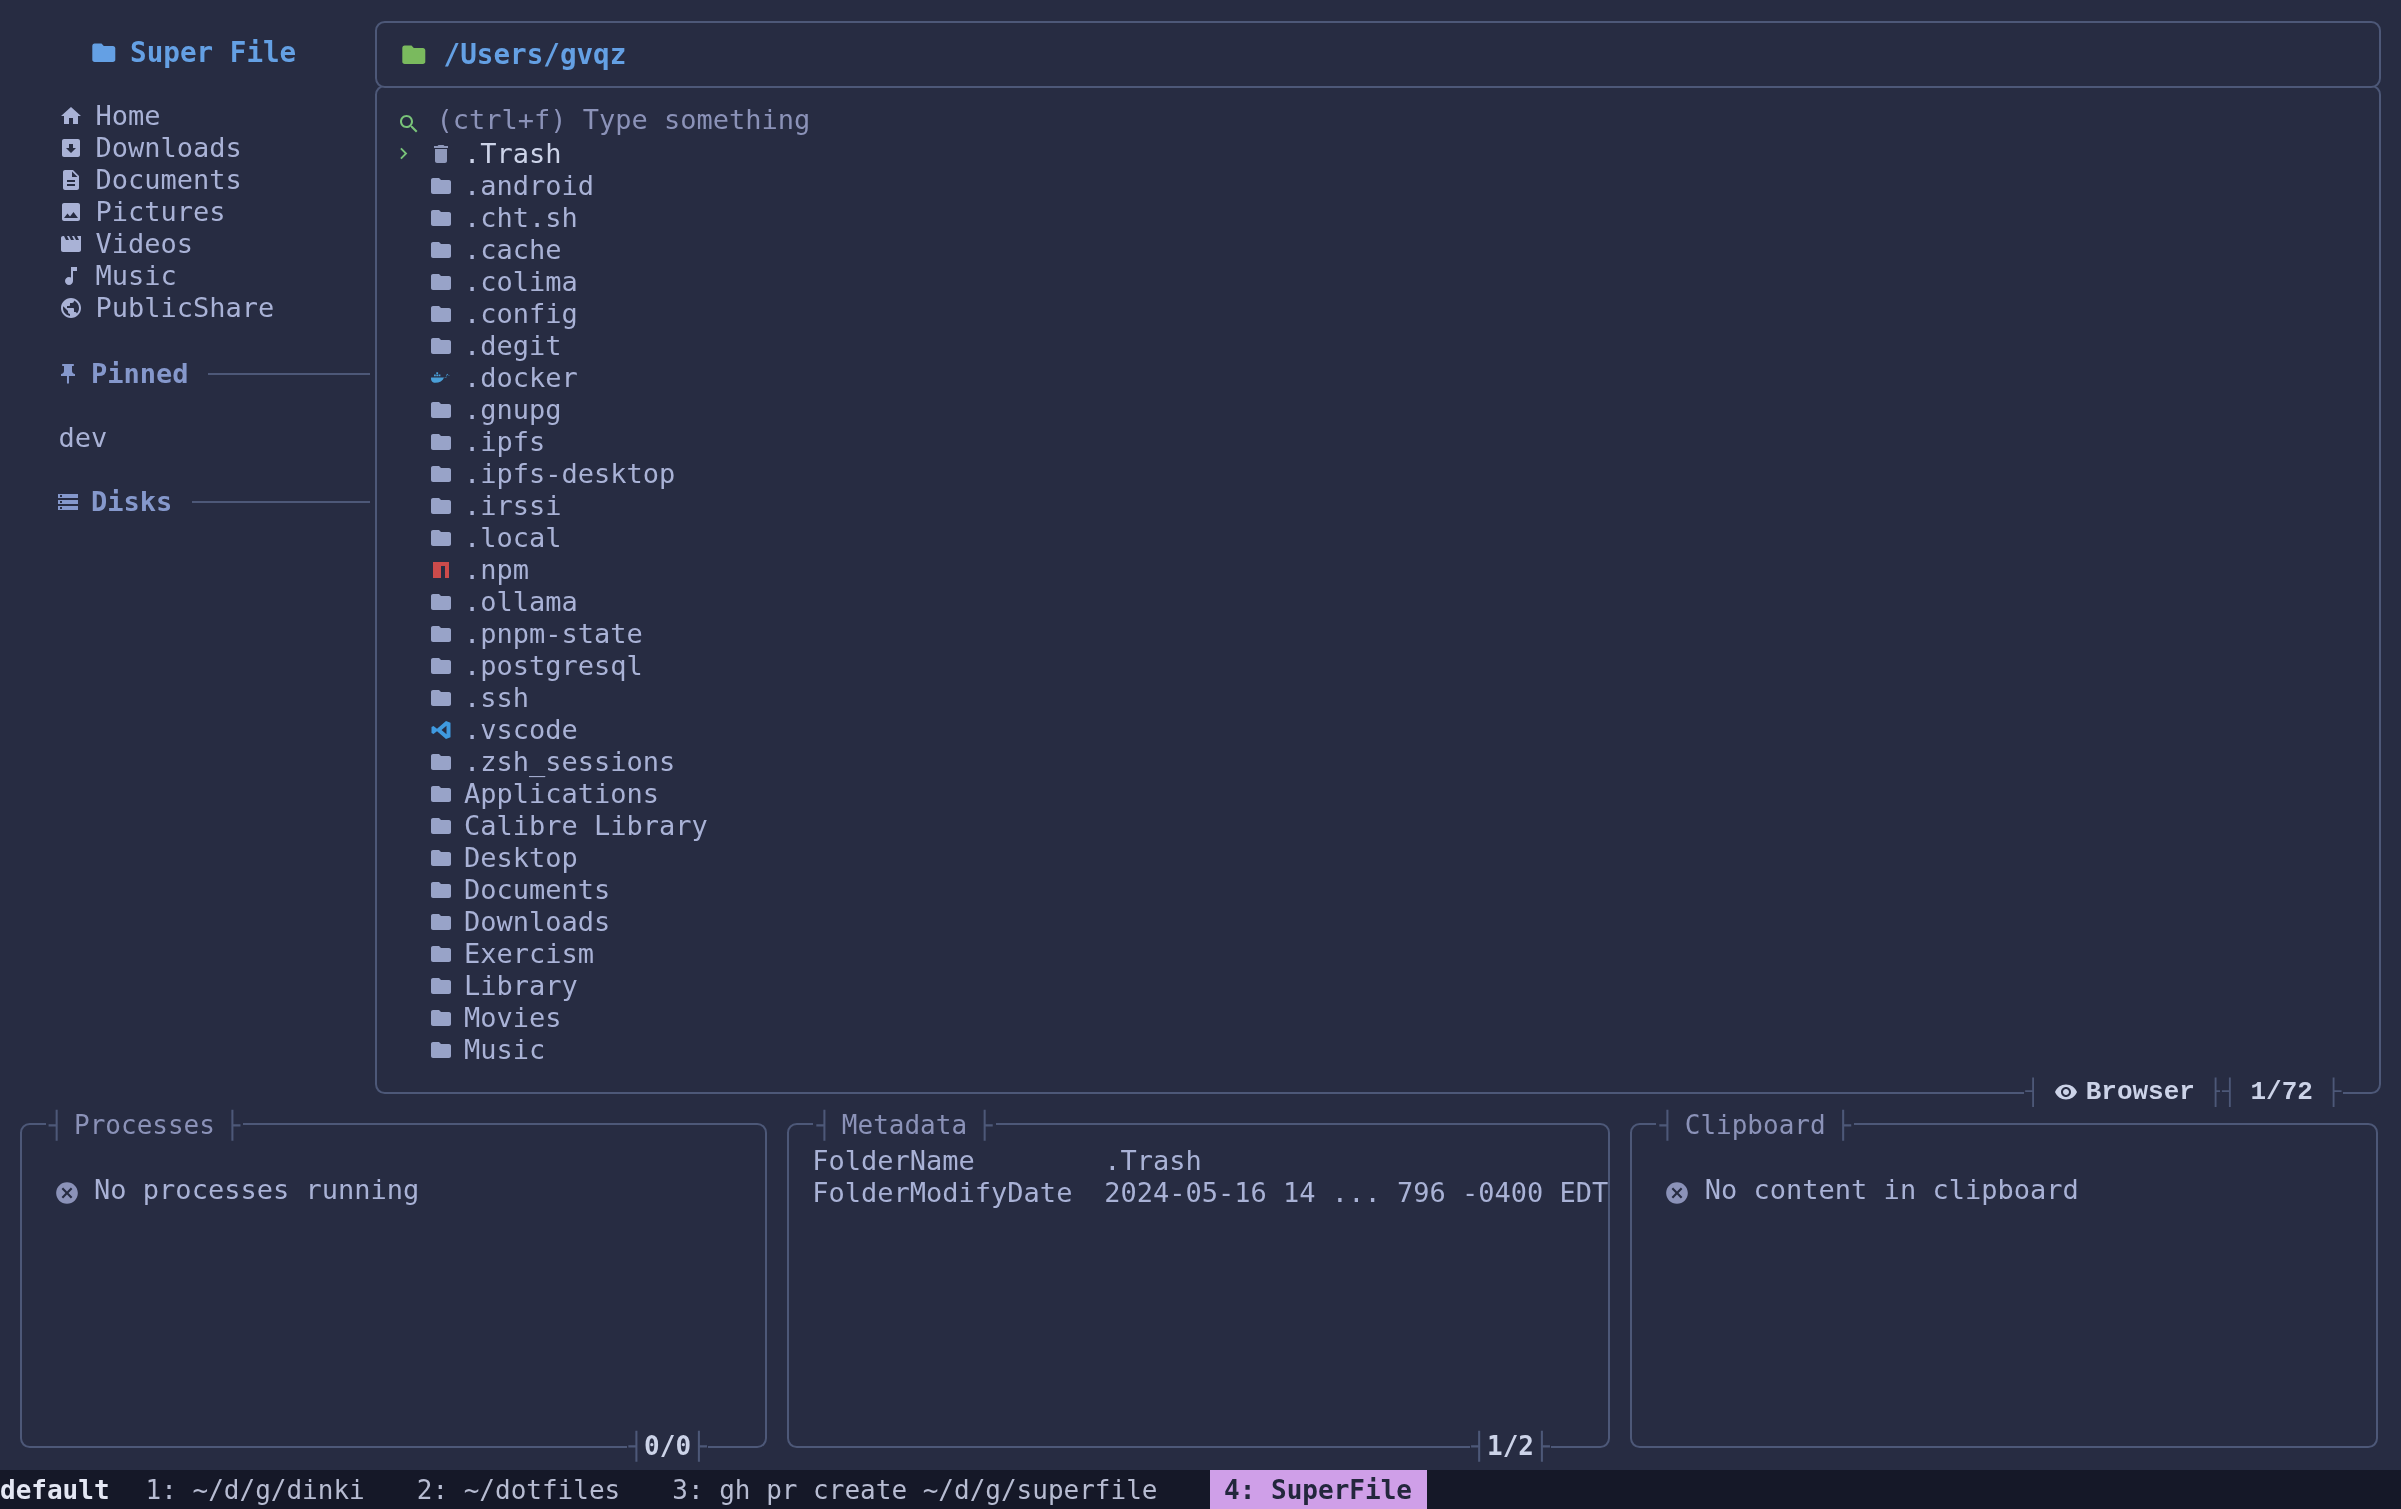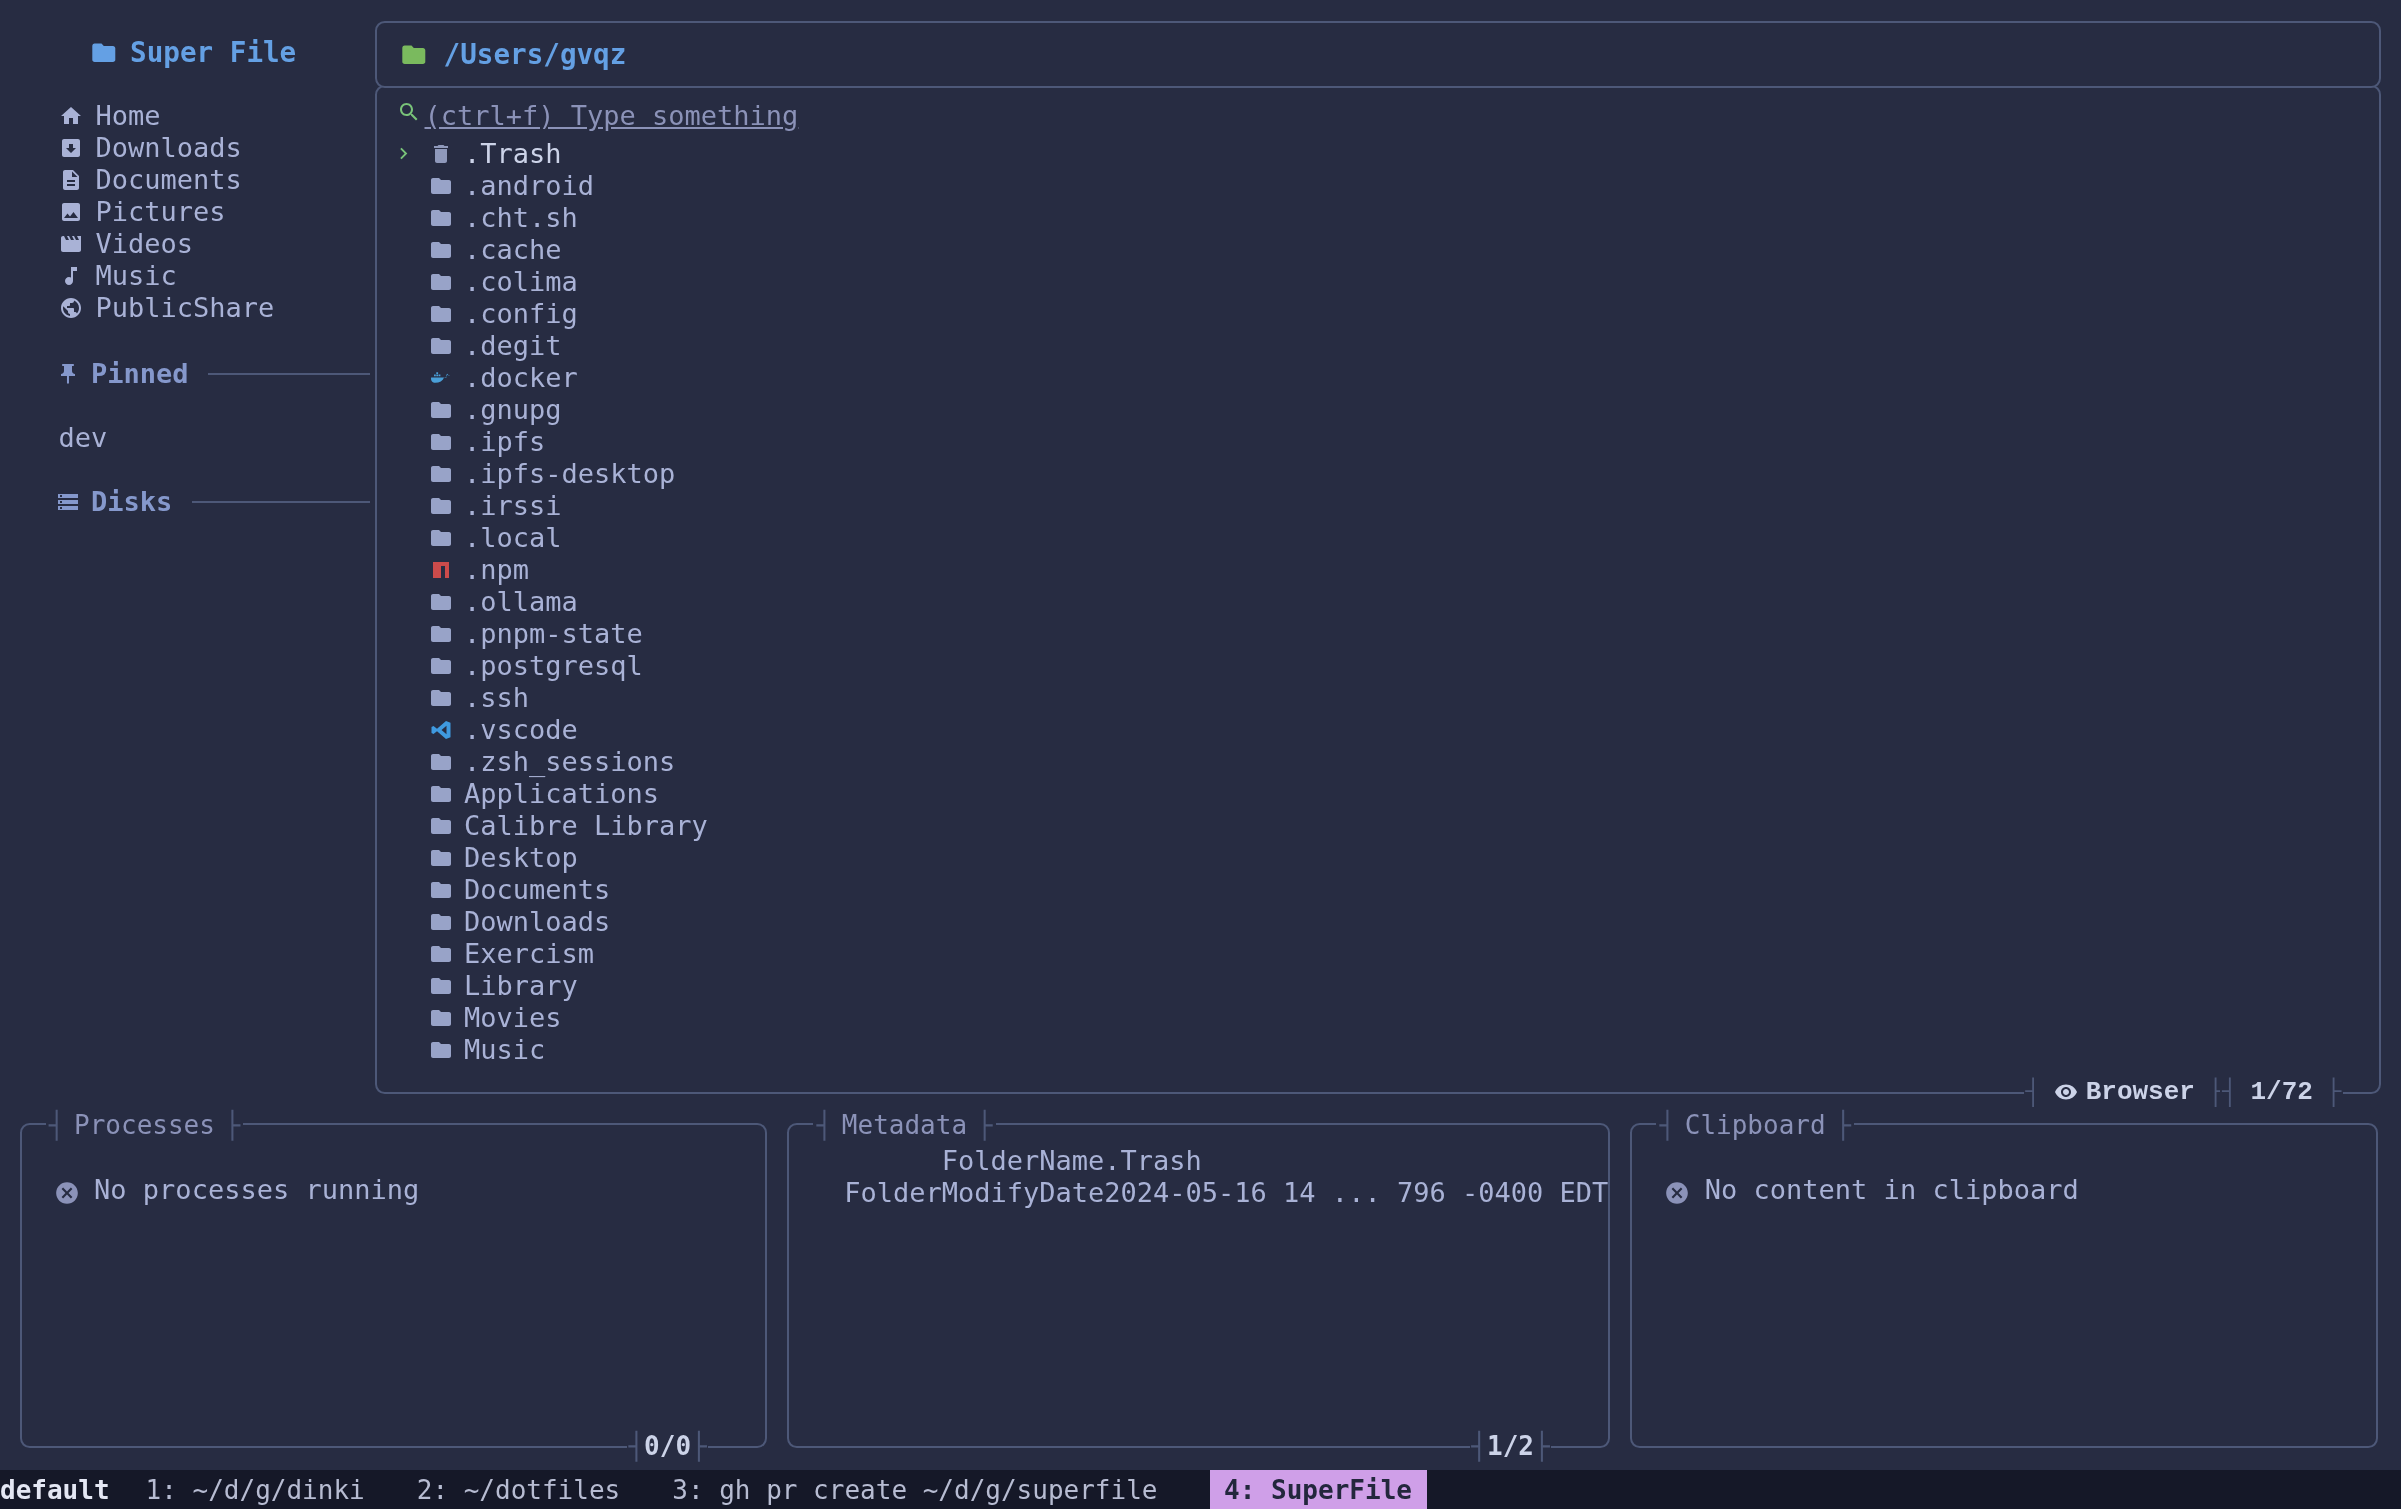--- a/index.html
+++ b/index.html
@@ -35,21 +35,21 @@
   .disks-head{margin-top:32px;}
 
   
   .main{position:absolute;left:375px;top:21px;width:2006px;height:1073px;}
   .path-bar{height:67px;border:2.4px solid var(--border);border-radius:9.7px;
     display:flex;align-items:center;gap:16px;padding:0 23px;background:var(--bg);position:relative;z-index:2;}
   .path-bar .ic{width:27.6px;height:27.6px;color:var(--path-green);}
   .path-text{color:var(--blue);font-weight:700;font-size:27.6px;}
   .file-panel{position:absolute;left:0;right:0;top:64px;bottom:0;
     border:2.4px solid var(--border);border-radius:9.7px;}
-  .search-row{display:flex;align-items:flex-start;gap:4px;height:36px;margin:13px 0 0 19.5px;color:var(--muted);text-decoration:underline;}
+  .search-row{display:flex;align-items:flex-end;gap:16px;height:36px;margin:13px 0 0 19.5px;color:var(--muted);}
   .search-row .ic{color:var(--green);}
   .file-list{margin-top:1.6px;padding-left:14.6px;}
   .file-row{display:flex;align-items:center;height:32px;}
   .gutter{width:37px;display:flex;align-items:center;flex:none;}
   .ic-cursor{width:23px;height:23px;color:var(--green);}
   .file-ic{color:var(--icon);margin-right:11.4px;}
   .file-name{color:var(--text);white-space:pre;}
   .file-row.selected .file-name{color:var(--bright);}
   .badge{position:absolute;bottom:-18px;height:36px;display:flex;align-items:center;gap:8px;
     background:var(--bg);color:var(--bright);font-weight:700;font-size:26px;padding:0 1.6px;z-index:3;font-family:Liberation Mono, monospace;}
@@ -66,21 +66,21 @@
     background:var(--bg);color:var(--muted);font-size:26px;padding:0 3.2px;}
   .panel-title::before{content:"┤";color:var(--border);margin-right:9.7px;}
   .panel-title::after{content:"├";color:var(--border);margin-left:9.7px;}
   .panel-counter{position:absolute;bottom:-18px;right:57px;height:36px;display:flex;align-items:center;
     background:var(--bg);color:var(--bright);font-weight:700;font-size:26px;padding:0 1.6px;}
   .panel-counter::before{content:"┤";color:var(--border);font-weight:400;}
   .panel-counter::after{content:"├";color:var(--border);font-weight:400;}
   .empty-row{display:flex;align-items:flex-end;gap:14.6px;padding:49px 0 0 32px;color:var(--text);}
   .empty-row .ic{width:26px;height:26px;color:var(--muted);}
   .meta-table{padding:19.5px 0 0 23px;}
-  .meta-row{display:flex;height:32px;align-items:center;text-align:right;}
+  .meta-row{display:flex;height:32px;align-items:center;}
   .meta-key{width:292px;flex:none;white-space:pre;}
   .meta-value{white-space:pre;}
 
   
   .tmux{position:absolute;left:0;right:0;bottom:0;height:39px;background:var(--tmux-bg);
     display:flex;align-items:stretch;gap:36px;font-size:26px;color:var(--tmux-fg);}
   .tmux-session{display:flex;align-items:center;color:#e4e7f4;font-weight:700;}
   .tmux-windows{display:flex;gap:52px;align-items:stretch;}
   .tmux-win{display:flex;align-items:center;white-space:pre;}
   .tmux-win.active{background:var(--tmux-active-bg);color:var(--tmux-active-fg);padding:0 14.6px;font-weight:700;}

